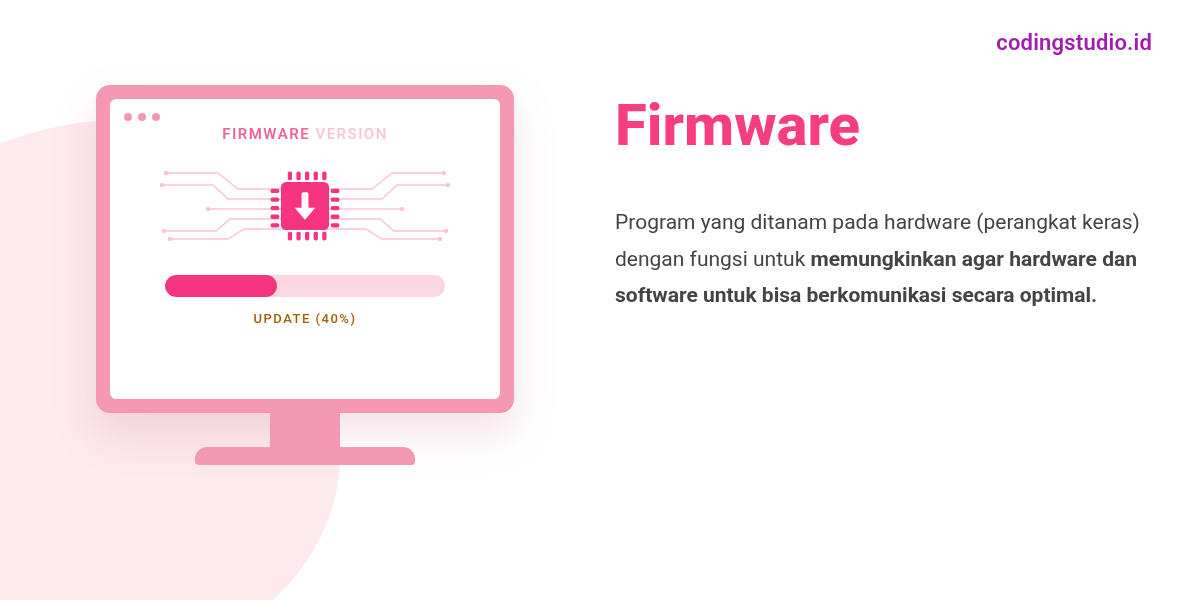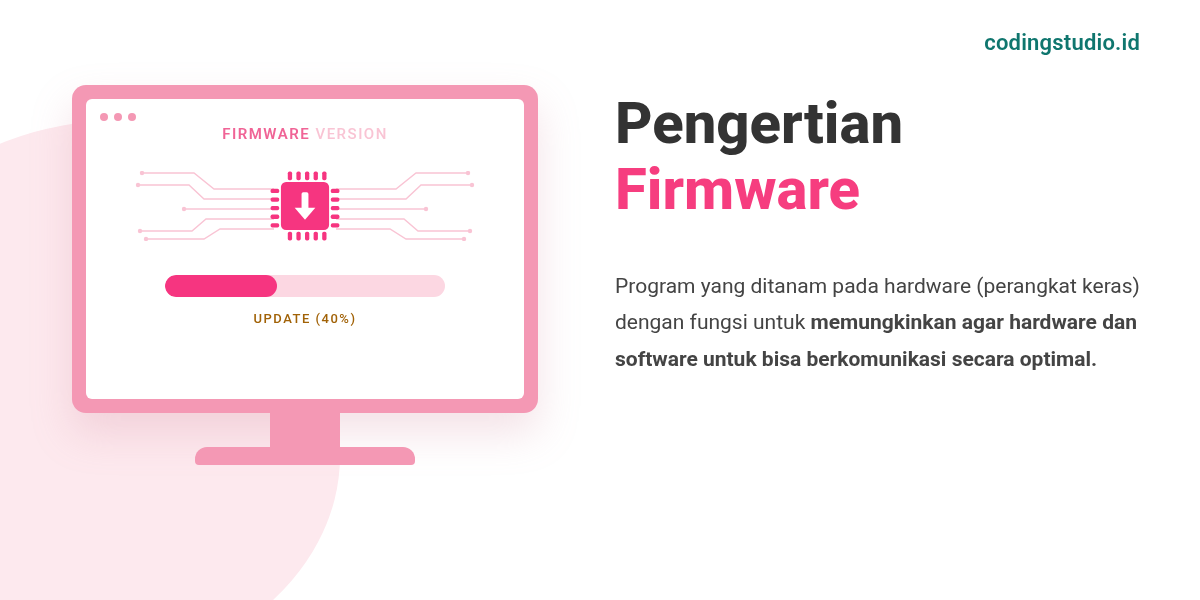--- a/index.html
+++ b/index.html
@@ -17,35 +17,35 @@
     top: 120px;
     width: 520px;
     height: 560px;
     background: #fde9ee;
     border-radius: 58% 42% 55% 45% / 50% 60% 40% 50%;
     z-index: 0;
   }
   .brand {
     position: absolute;
     top: 30px;
-    right: 60px;
-    color: #0f766e;
+    right: 48px;
+    color: #a21caf;
     font-weight: 600;
     font-size: 22px;
     letter-spacing: 0.2px;
   }
   .stage {
     position: absolute;
     left: 55px;
     top: 85px;
     width: 500px;
     z-index: 1;
   }
   .monitor {
-    width: 466px;
+    width: 418px;
     margin: 0 auto;
     position: relative;
   }
   .screen-frame {
     background: #f498b4;
     border-radius: 14px;
     padding: 14px;
     box-shadow: 0 20px 40px rgba(210,140,160,0.25);
   }
   .screen {
@@ -247,18 +247,17 @@
         </div>
         <div class="update-label">UPDATE (40%)</div>
       </div>
     </div>
     <div class="stand-neck"></div>
     <div class="stand-base"></div>
   </div>
 </div>
 
 <div class="content">
-  <div class="title-1">Pengertian</div>
   <div class="title-2">Firmware</div>
   <p class="desc">
     <span>Program yang ditanam pada hardware (perangkat keras) dengan fungsi untuk </span><span class="bold">memungkinkan agar hardware dan software untuk bisa berkomunikasi secara optimal.</span>
   </p>
 </div>
 
 </body></html>

